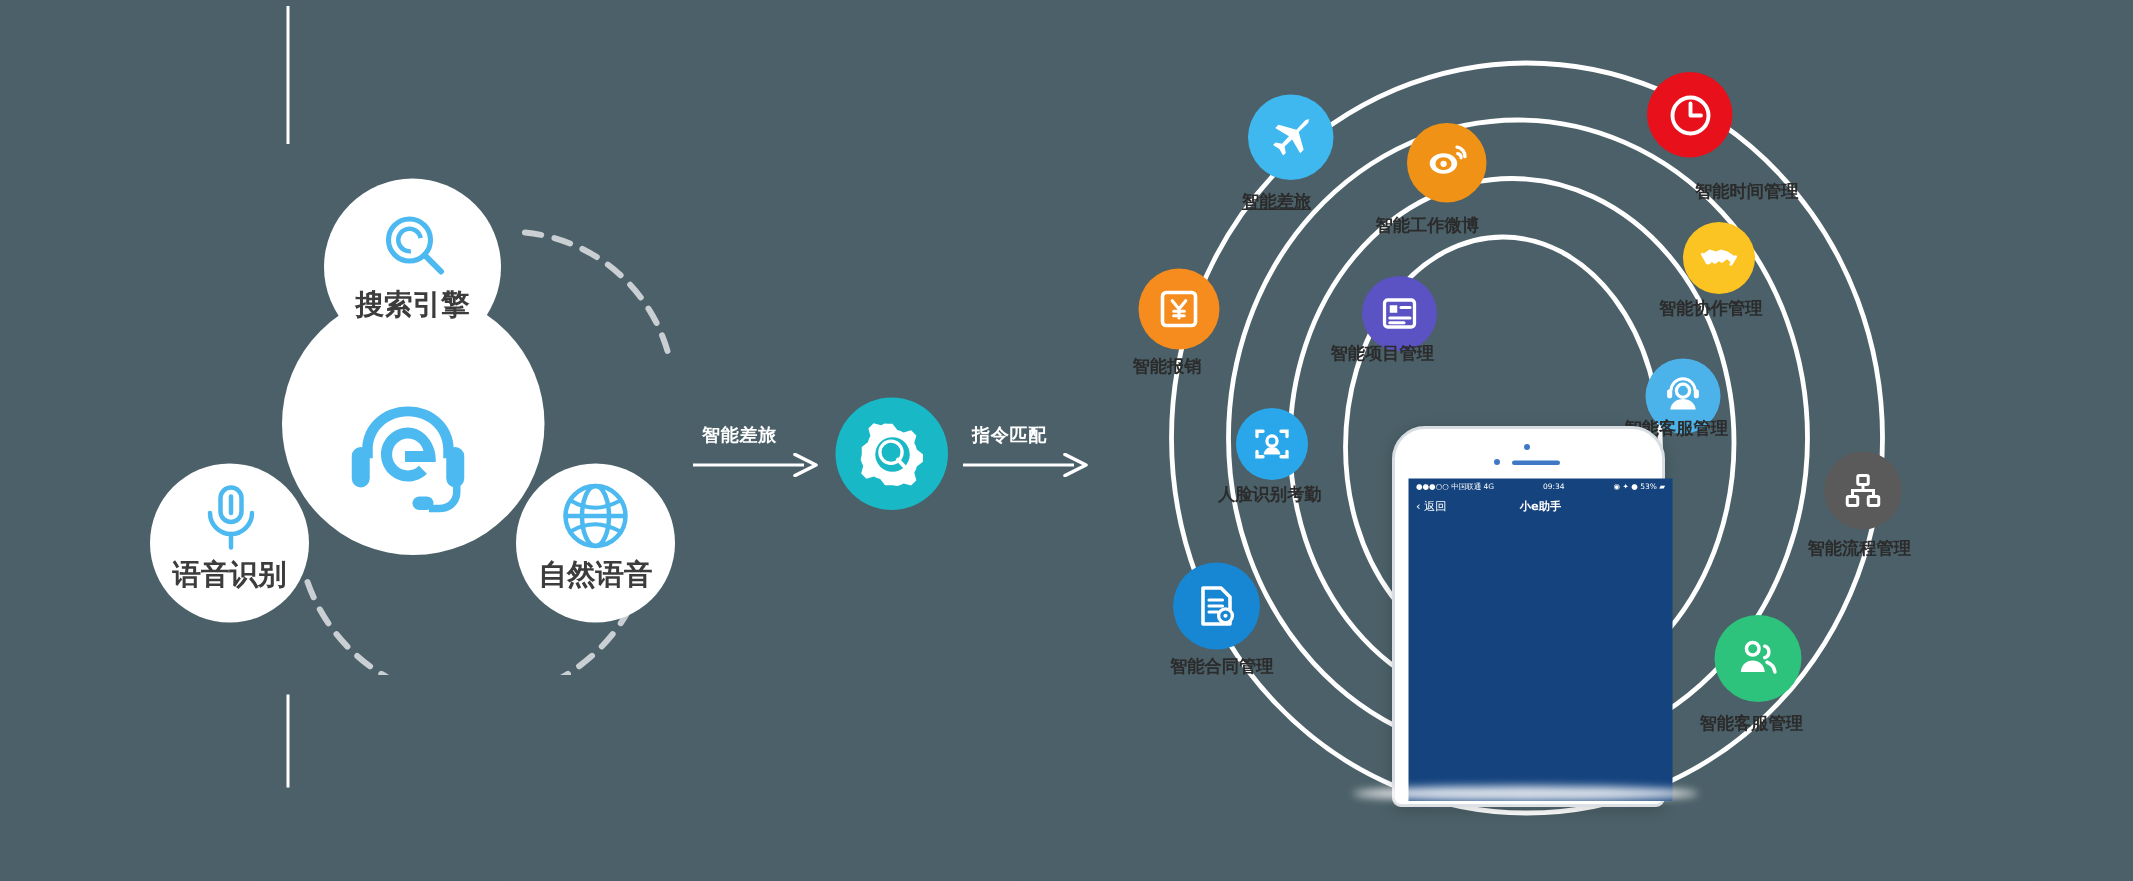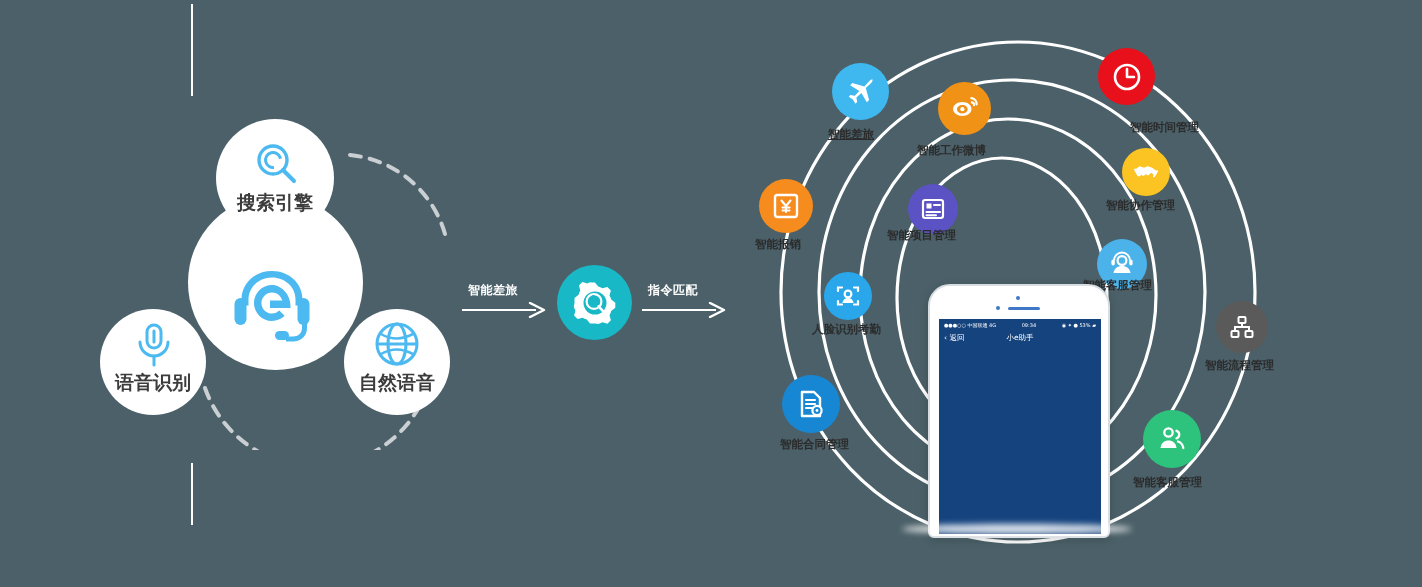--- a/index.html
+++ b/index.html
@@ -56,21 +56,21 @@
     display:flex;align-items:center;justify-content:space-between;
     padding:0 5px;box-sizing:border-box;
     font-size:5px;color:#ffffff;font-family:"DejaVu Sans",sans-serif;
   }
   .navbar{
     position:absolute;left:0;right:0;top:11px;height:16px;
     display:flex;align-items:center;
     font-size:7.5px;color:#ffffff;
   }
   .nav-back{position:absolute;left:5px;}
-  .nav-title{position:absolute;left:0;right:0;text-align:center;font-weight:normal;}
+  .nav-title{position:absolute;left:0;right:0;text-align:center;font-weight:bold;}
   .greet{
     position:absolute;left:0;right:0;text-align:center;color:#ffffff;
   }
   .greet-main{font-size:11px;font-weight:bold;}
   .greet-sub{font-size:7px;color:#b9c8dd;margin-top:4px;}
   .speaker{position:absolute;background:#3f78c4;border-radius:2px;}
   .camdot{position:absolute;background:#3f78c4;border-radius:50%;}
 </style>
 </head>
 <body>
@@ -273,21 +273,21 @@
         <path d="M22 18.5c3 1 4.8 3.4 5.3 6.5" fill="none" stroke="#ffffff" stroke-width="2.3" stroke-linecap="round"></path>
       </svg>
     </div>
     <div class="sat-label" style="left:1133px;top:475px;">智能客服管理</div>
 
     <div class="phone" style="left:928px;top:284px;width:178px;height:250px;">
       <div class="camdot" style="left:86px;top:10px;width:4px;height:4px;"></div>
       <div class="camdot" style="left:66px;top:20px;width:4px;height:4px;"></div>
       <div class="speaker" style="left:78px;top:21px;width:32px;height:3px;"></div>
 
-      <div class="phone-screen" style="left:9px;top:33px;width:162px;height:215px;">
+      <div class="phone-screen" style="left:9px;top:33px;width:176px;height:215px;">
 
         <div class="statusbar">
           <span>
             <span>●●●○○</span>
             <span>中国联通</span>
             <span>4G</span>
           </span>
           <span>09:34</span>
           <span>
             <span>◉</span>

